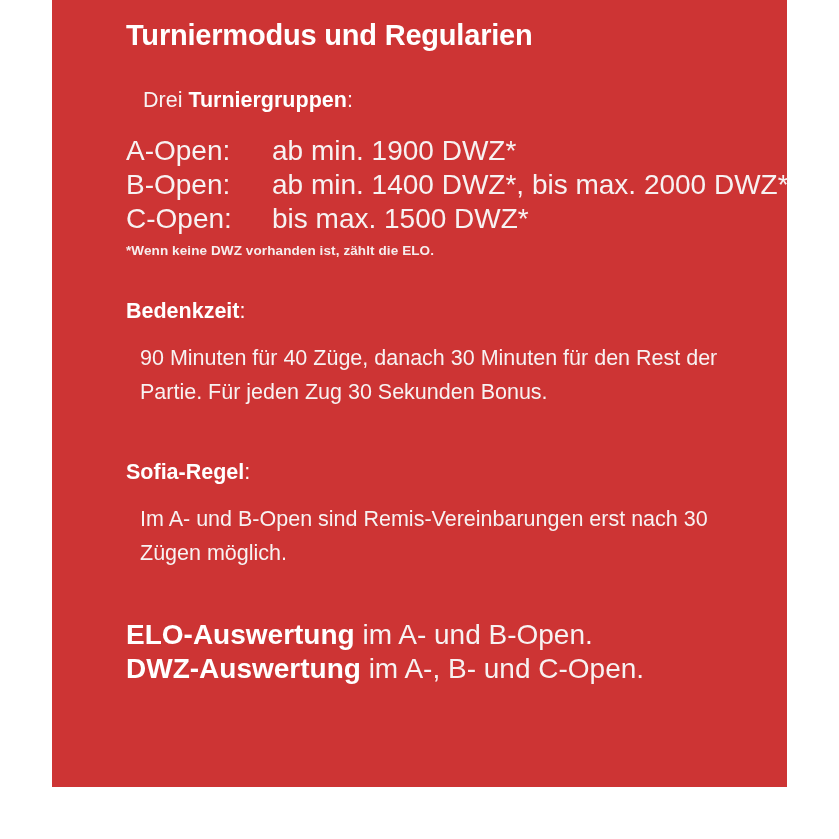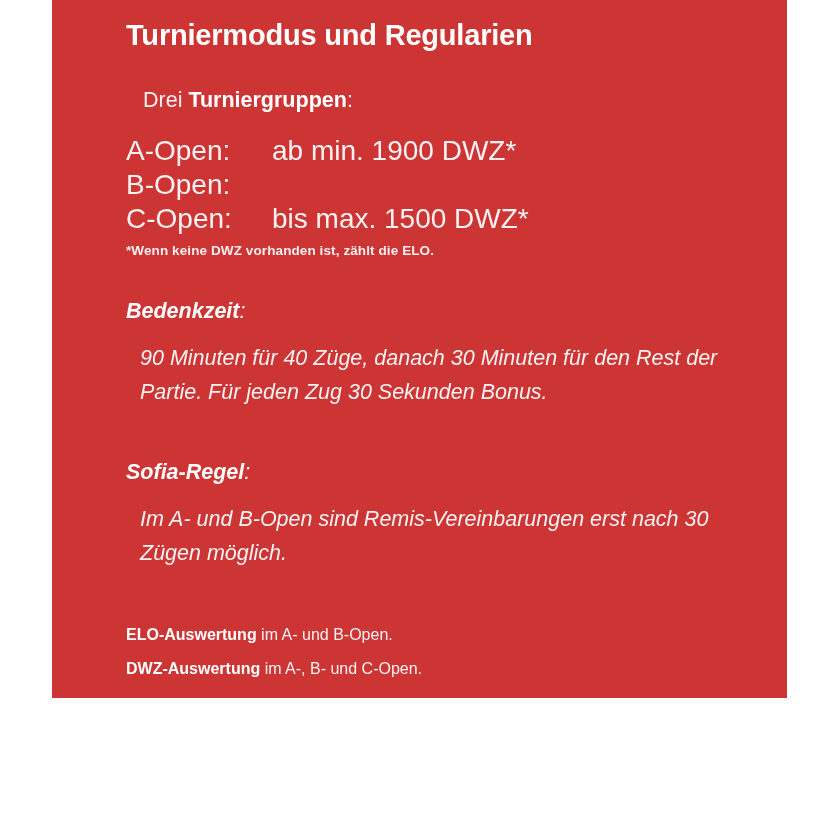--- a/index.html
+++ b/index.html
@@ -13,21 +13,21 @@
     background: #ffffff;
     font-family: "Liberation Sans", sans-serif;
     overflow: hidden;
   }
 
   .poster {
     position: absolute;
     left: 52px;
     top: 0;
     width: 735px;
-    height: 698px;
+    height: 787px;
     background: #cd3434;
     color: #ffffff;
     box-sizing: border-box;
     padding: 0;
   }
 
   .inner {
     position: absolute;
     left: 74px;
     top: 0;
@@ -85,21 +85,20 @@
     font-weight: bold;
     color: #f6eeee;
     margin: 0;
     padding-top: 4px;
     letter-spacing: 0.1px;
   }
 
   
   .section {
     padding-top: 34px;
-    font-style: italic;
   }
   .section-heading {
     font-size: 21.5px;
     line-height: 31px;
     font-weight: bold;
     color: #ffffff;
     margin: 0;
   }
   .section-heading .colon {
     font-weight: normal;
@@ -110,21 +109,21 @@
     color: #f7f2f2;
     margin: 14px;
     max-width: 580px;
   }
 
   
   .eval-block {
     padding-top: 34px;
   }
   .eval-line {
-    font-size: 16px;
+    font-size: 28px;
     line-height: 34px;
     color: #f7f2f2;
     margin: 0;
     white-space: nowrap;
   }
   .eval-line b {
     font-weight: bold;
     color: #ffffff;
   }
 </style>
@@ -138,20 +137,21 @@
 
     <p class="lead"><span>Drei </span><b>Turniergruppen</b><span>:</span></p>
 
     <div class="group-rows">
       <div class="group-row">
         <span class="group-label">A-Open:</span>
         <span class="group-value">ab min. 1900 DWZ*</span>
       </div>
       <div class="group-row">
         <span class="group-label">B-Open:</span>
+        <span class="group-value">ab min. 1400 DWZ*, bis max. 2000 DWZ*</span>
       </div>
       <div class="group-row">
         <span class="group-label">C-Open:</span>
         <span class="group-value">bis max. 1500 DWZ*</span>
       </div>
     </div>
 
     <p class="footnote">*Wenn keine DWZ vorhanden ist, zählt die ELO.</p>
 
     <div class="section">

